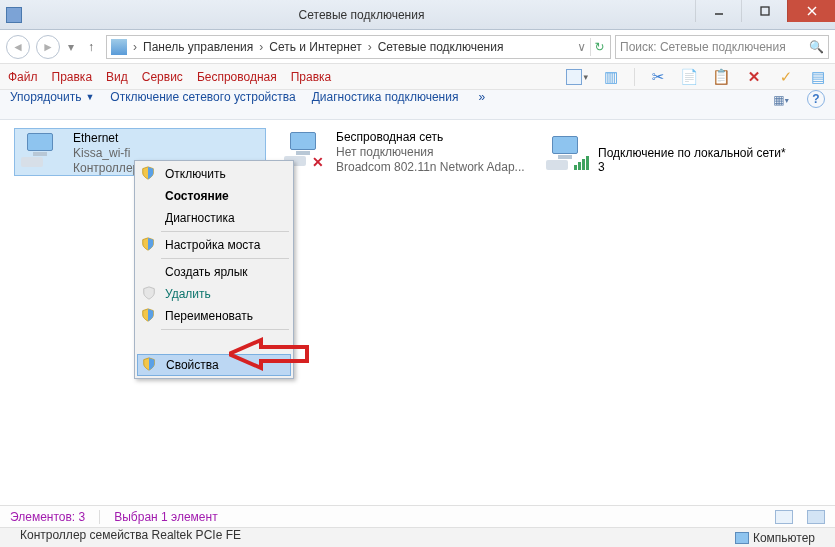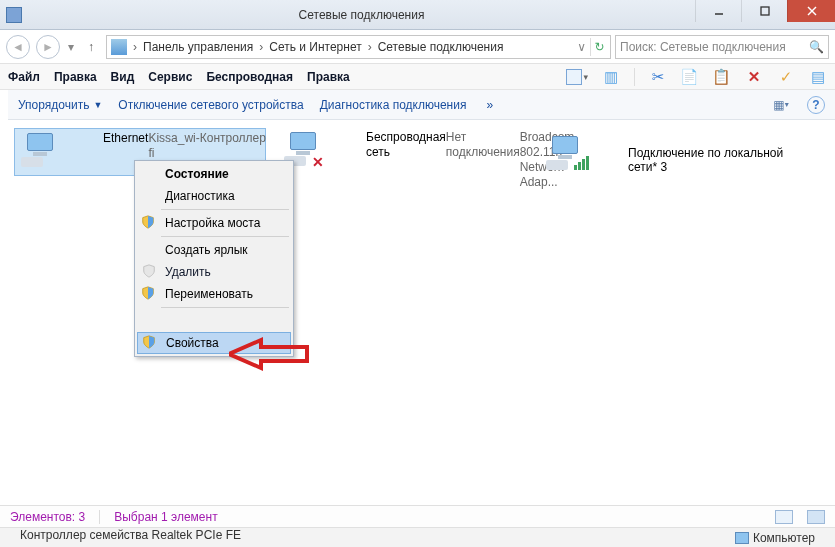--- a/index.html
+++ b/index.html
@@ -24,61 +24,61 @@
   .address .crumb { padding:0 4px; color:#333; white-space:nowrap; }
   .address .chev { color:#666; padding:0 2px; }
   .address .tail { flex:1; display:flex; justify-content:flex-end; align-items:center; padding-right:2px; gap:4px; }
   .tail .dd { color:#888; }
   .tail .refresh { width:18px; height:18px; display:flex; align-items:center; justify-content:center; border-left:1px solid #ddd; color:#4a6; }
   .search { width:214px; height:24px; border:1px solid #c6c6c6; display:flex; align-items:center; color:#888; padding:0 4px; }
   .search .sicon { margin-left:auto; color:#777; }
 
   
   .menubar { height:26px; display:flex; align-items:center; padding:0 8px; gap:14px; border-bottom:1px solid #e4e4e4; background:#f8f8f8; }
-  .menubar .menu { color:#0f172a; cursor:pointer;font-weight:bold; }
+  .menubar .menu { color:#b91c1c; cursor:pointer; }
   .menubar .spacer { flex:1; }
   .menubar .tbicon { width:18px; height:18px; display:flex; align-items:center; justify-content:center; font-size:15px; }
   .tbicon.cut { color:#3e80d4; }
   .tbicon.copy,.tbicon.paste { color:#d09440; }
   .tbicon.del { color:#c33; font-weight:bold; }
   .tbicon.chk { color:#e4a83e; }
   .tbicon.conn { color:#5aa5e5; }
   .menubar .viewdd { display:flex; align-items:center; gap:1px; }
   .viewdd .box { width:16px; height:16px; border:1px solid #7aa5d6; background:#eaf3fc; }
 
   
-  .cmdbar { height:30px; display:flex; align-items:center; padding:0 10px; gap:16px; border-bottom:1px solid #dfe4ea; background:#f6f8fb;margin-left:8px; }
+  .cmdbar { height:30px; display:flex; align-items:flex-start; padding:0 10px; gap:16px; border-bottom:1px solid #dfe4ea; background:#f6f8fb; }
   .cmdbar .cmd { color:#1a4e9e; cursor:pointer; display:flex; align-items:center; gap:4px; }
   .cmdbar .cmd .dd { font-size:9px; color:#1a4e9e; }
   .cmdbar .chevs { color:#1a4e9e; margin-left:4px; }
   .cmdbar .spacer { flex:1; }
   .cmdbar .rhicon { width:20px; height:20px; display:flex; align-items:center; justify-content:center; color:#5a7ca8; border-radius:2px; }
 
   
   .content { position:relative; height:386px; background:#fff; overflow:hidden; }
   .item { position:absolute; width:252px; height:48px; display:flex; align-items:flex-start; padding:2px 4px; gap:6px; }
   .item.selected { background:#cfe6f8; border:1px solid #8cbce7; }
   .item .icon { width:48px; height:40px; position:relative; flex-shrink:0; }
   .item .icon .monitor { position:absolute; left:8px; top:2px; width:26px; height:18px; background:#8ec4ef; border:1px solid #5c8cbc; border-radius:2px; }
   .item .icon .base { position:absolute; left:14px; top:21px; width:14px; height:4px; background:#b9c8d6; }
   .item .icon .cable { position:absolute; left:2px; top:26px; width:22px; height:10px; background:#d7dfe8; border-radius:2px; }
   .item .icon .bars { position:absolute; left:30px; top:22px; display:flex; align-items:flex-end; gap:1px; }
   .item .icon .bars span { width:3px; background:#3fa35f; }
   .item .icon .bars .b1{height:5px;} .bars .b2{height:8px;} .bars .b3{height:11px;} .bars .b4{height:14px;}
   .item .icon .xmark { position:absolute; left:30px; top:24px; color:#c23; font-weight:bold; font-size:14px; }
-  .item .txt { display:flex; flex-direction:row; line-height:15px;margin-left:30px; }
+  .item .txt { display:flex; flex-direction:column; line-height:15px; }
   .item .txt .name { color:#000; }
   .item .txt .sub { color:#666; }
 
   
   .ctxmenu { position:absolute; border:1px solid #a7b5c6; background:#f1f1f1; box-shadow:2px 2px 4px rgba(0,0,0,.25); padding:2px; }
   .ctxmenu .row { height:22px; display:flex; align-items:center; padding:0 18px 0 4px; gap:8px; cursor:pointer; white-space:nowrap; }
   .ctxmenu .row.selected { background:#bcd7f3; border:1px solid #7bafe0;margin-top:24px; }
   .ctxmenu .row.bold { font-weight:bold; }
-  .ctxmenu .row.disabled { color:#0f172a;text-align:center; }
+  .ctxmenu .row.disabled { color:#0f766e;text-align:center; }
   .ctxmenu .row .shield { width:16px; height:16px; }
   .ctxmenu .sep { height:1px; background:#d0d0d0; margin:2px 2px 2px 24px; }
   .shield svg { width:14px; height:14px; }
 
   
   .redarrow { position:absolute; pointer-events:none; }
 
   
   .status1 { position:absolute; left:0; right:0; bottom:20px; height:22px; border-top:1px solid #e0e0e0; display:flex; align-items:center; padding:0 10px; gap:14px; background:#fdfdfd; }
   .status1 .seg { color:#a21caf; }
@@ -215,20 +215,27 @@
           <span class="b3"></span>
           <span class="b4"></span>
         </div>
     </div>
     <div class="txt">
       <span class="name" style="line-height:14px;">Подключение по локальной сети* 3</span>
     </div>
   </div>
 
   <div class="ctxmenu" style="left:134px; top:40px; width:160px;">
+    <div class="row">
+      <span class="shield"><svg viewBox="0 0 16 16">
+            <path d="M8 1 L14 3 V8 C14 12 8 15 8 15 C8 15 2 12 2 8 V3 Z" fill="#f3c64a" stroke="#c79a1e"></path>
+            <path d="M8 1 L14 3 V8 C14 12 8 15 8 15 Z" fill="#5aa0e6"></path>
+          </svg></span>
+      <span>Отключить</span>
+    </div>
     <div class="row bold">
       <span class="shield"></span>
       <span>Состояние</span>
     </div>
     <div class="row">
       <span class="shield"></span>
       <span>Диагностика</span>
     </div>
     <div class="sep"></div>
     <div class="row">

